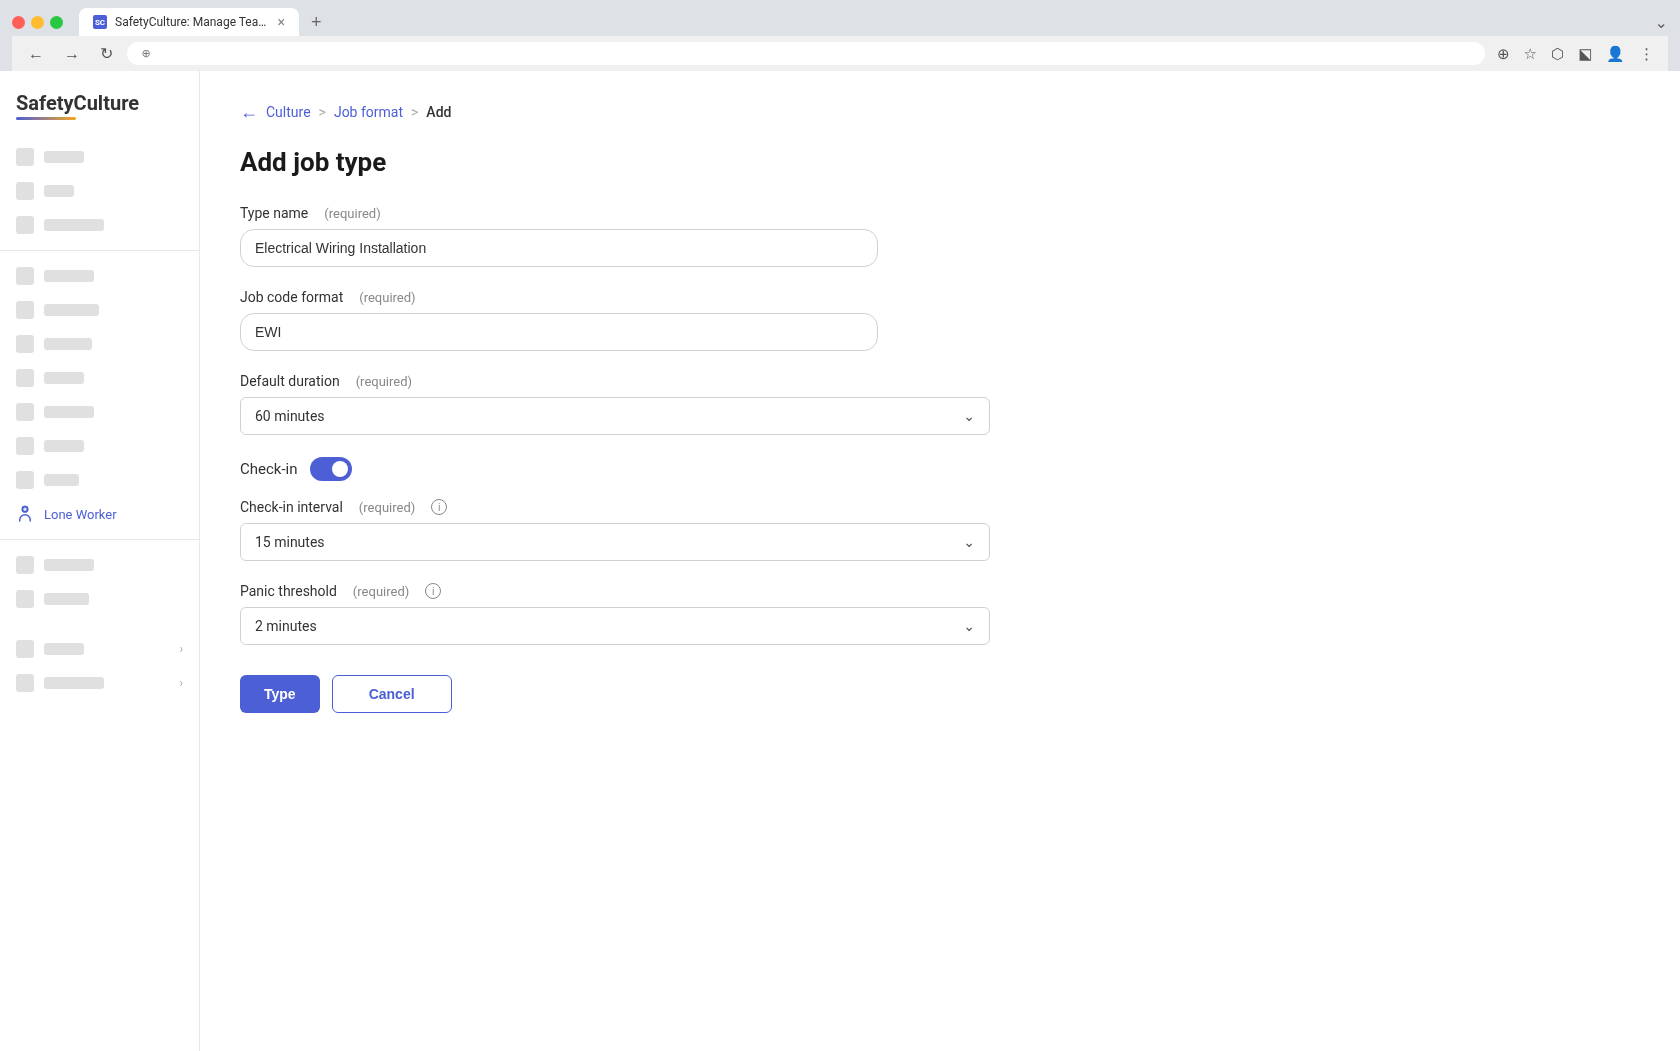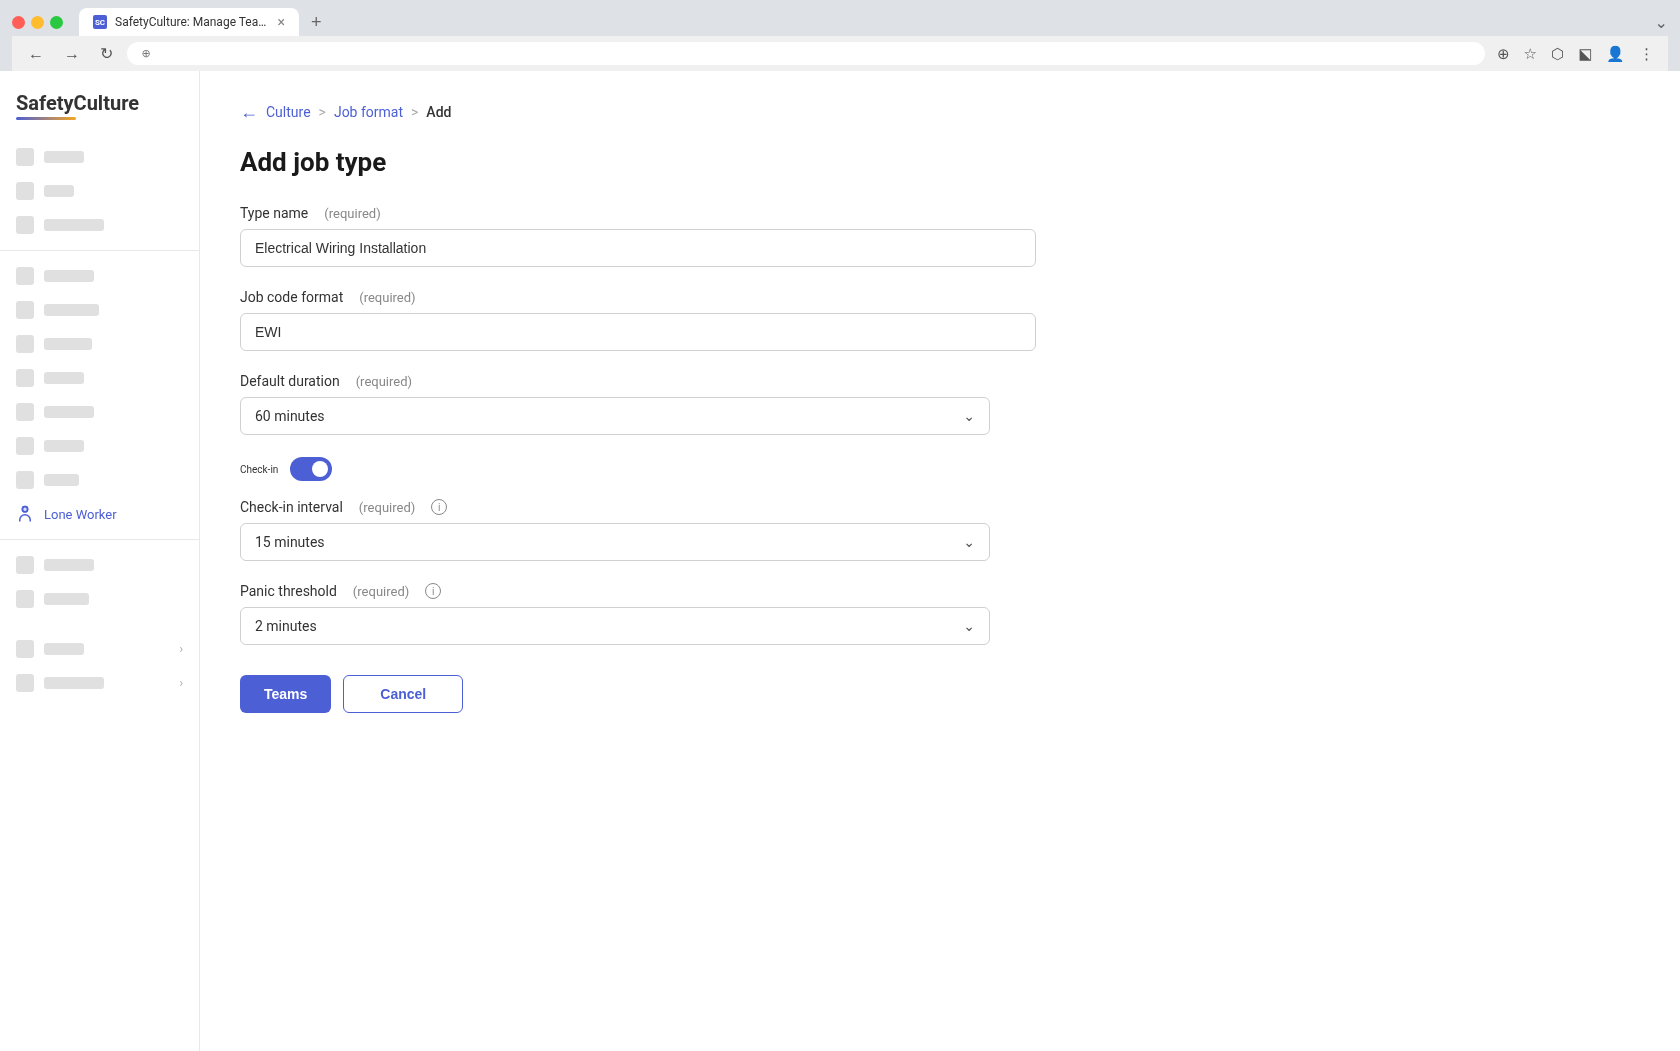--- a/index.html
+++ b/index.html
@@ -58,28 +58,28 @@
     .breadcrumb-link { color: #4c5fd5; cursor: pointer; text-decoration: none; }
     .breadcrumb-current { color: #333; font-weight: 500; }
 
     
     .page-title { font-size: 26px; font-weight: 700; color: #1a1a1a; margin-bottom: 28px; }
 
     
     .form-group { margin-bottom: 22px; }
     .form-label { font-size: 14px; color: #333; margin-bottom: 8px; display: flex; align-items: center; gap: 16px; }
     .form-label-required { color: #888; font-size: 13px; font-weight: 400; }
-    .form-input { width: 796px; max-width: 100%; border: 1px solid #d0d0d0; border-radius: 6px; padding: 10px 14px; font-size: 14px; color: #333; outline: none; }
+    .form-input { width: 638px; max-width: 100%; border: 1px solid #d0d0d0; border-radius: 14px; padding: 10px 14px; font-size: 14px; color: #333; outline: none; }
     .select-wrapper { position: relative; width: 750px; max-width: 100%; }
     .select-display { width: 100%; border: 1px solid #d0d0d0; border-radius: 6px; padding: 10px 14px; font-size: 14px; color: #333; background: #fff; cursor: pointer; display: flex; align-items: center; justify-content: space-between; }
     .select-chevron { color: #555; font-size: 14px; }
 
     
     .toggle-row { display: flex; align-items: center; gap: 12px; margin-bottom: 18px; }
-    .toggle-label { font-size: 10px; color: #333; }
+    .toggle-label { font-size: 15px; color: #333; }
     .toggle { position: relative; width: 42px; height: 24px; }
     .toggle input { opacity: 0; width: 0; height: 0; }
     .toggle-slider { position: absolute; inset: 0; background: #4c5fd5; border-radius: 12px; cursor: pointer; transition: background 0.2s; }
     .toggle-slider::before { content: '✓'; position: absolute; left: 4px; top: 4px; width: 16px; height: 16px; background: white; border-radius: 50%; display: flex; align-items: center; justify-content: center; font-size: 10px; color: #4c5fd5; line-height: 16px; text-align: center; transition: transform 0.2s; }
     .toggle-slider.checked::before { transform: translateX(18px); color: transparent; }
 
     .info-icon { width: 16px; height: 16px; border: 1.5px solid #888; border-radius: 50%; display: inline-flex; align-items: center; justify-content: center; font-size: 10px; color: #888; cursor: pointer; }
 
     
     .form-actions { display: flex; gap: 12px; margin-top: 30px; }
@@ -284,18 +284,18 @@
       </div>
       <div class="select-wrapper">
         <div class="select-display">
           <span>2 minutes</span>
           <span class="select-chevron">⌄</span>
         </div>
       </div>
     </div>
 
     <div class="form-actions">
-      <button class="btn-save">Teams</button>
+      <button class="btn-save">Type</button>
       <button class="btn-cancel">Cancel</button>
     </div>
 
   </div>
 </div>
 
 </body></html>

